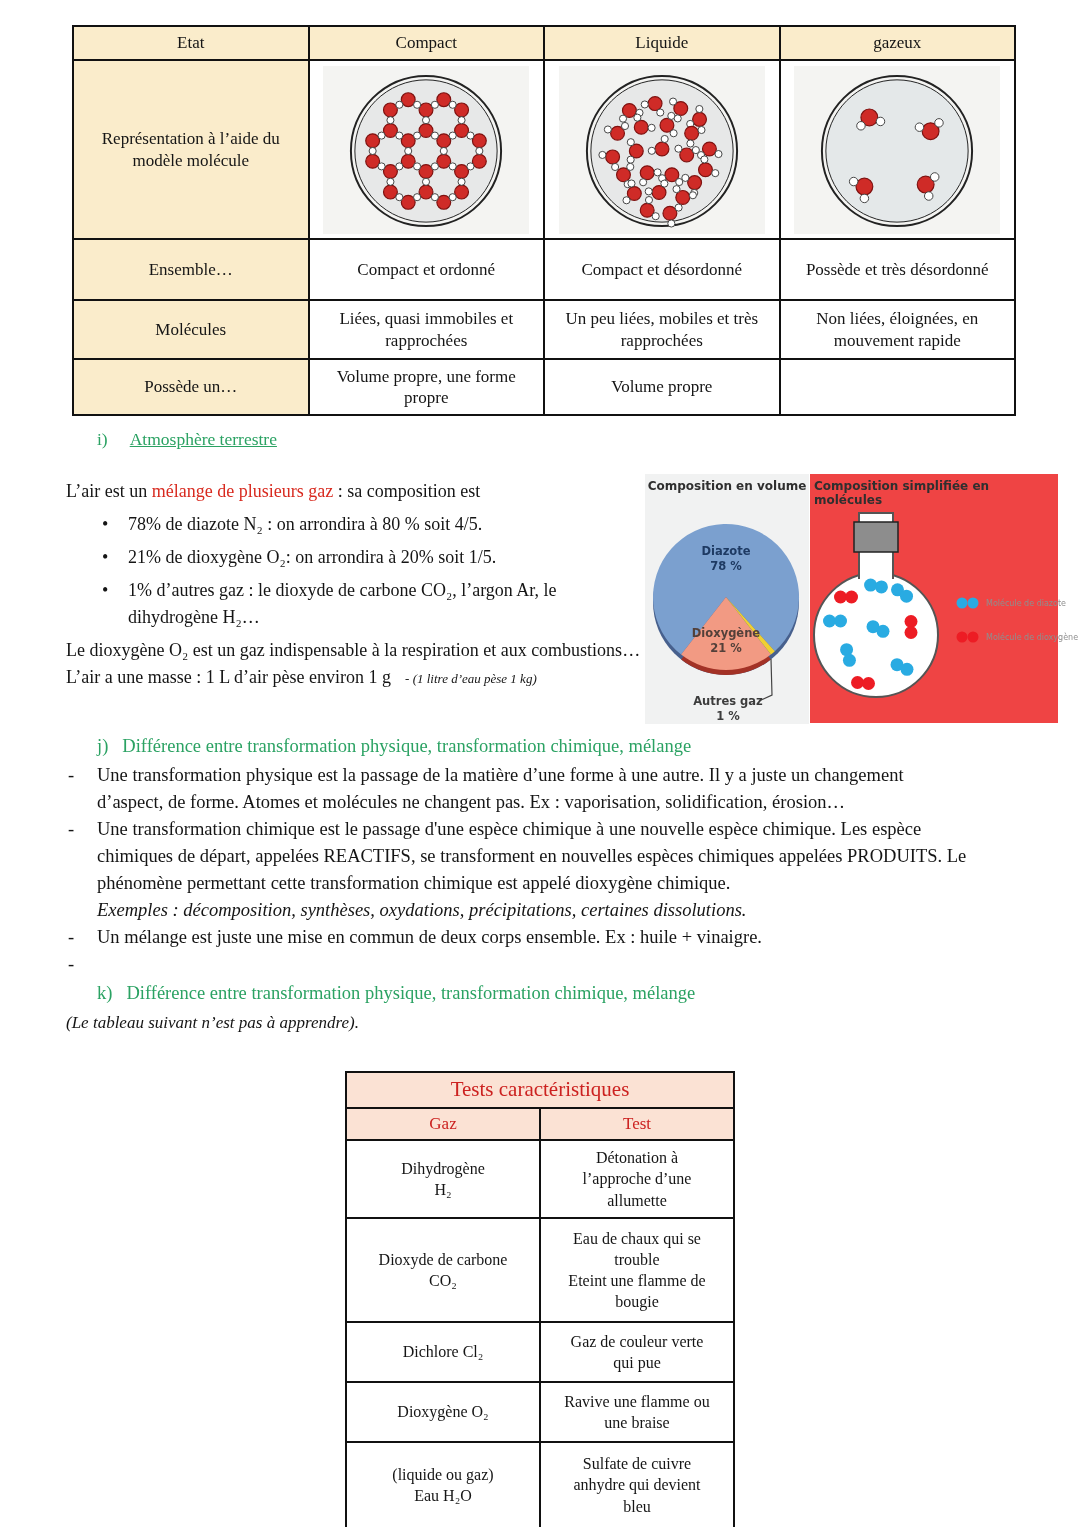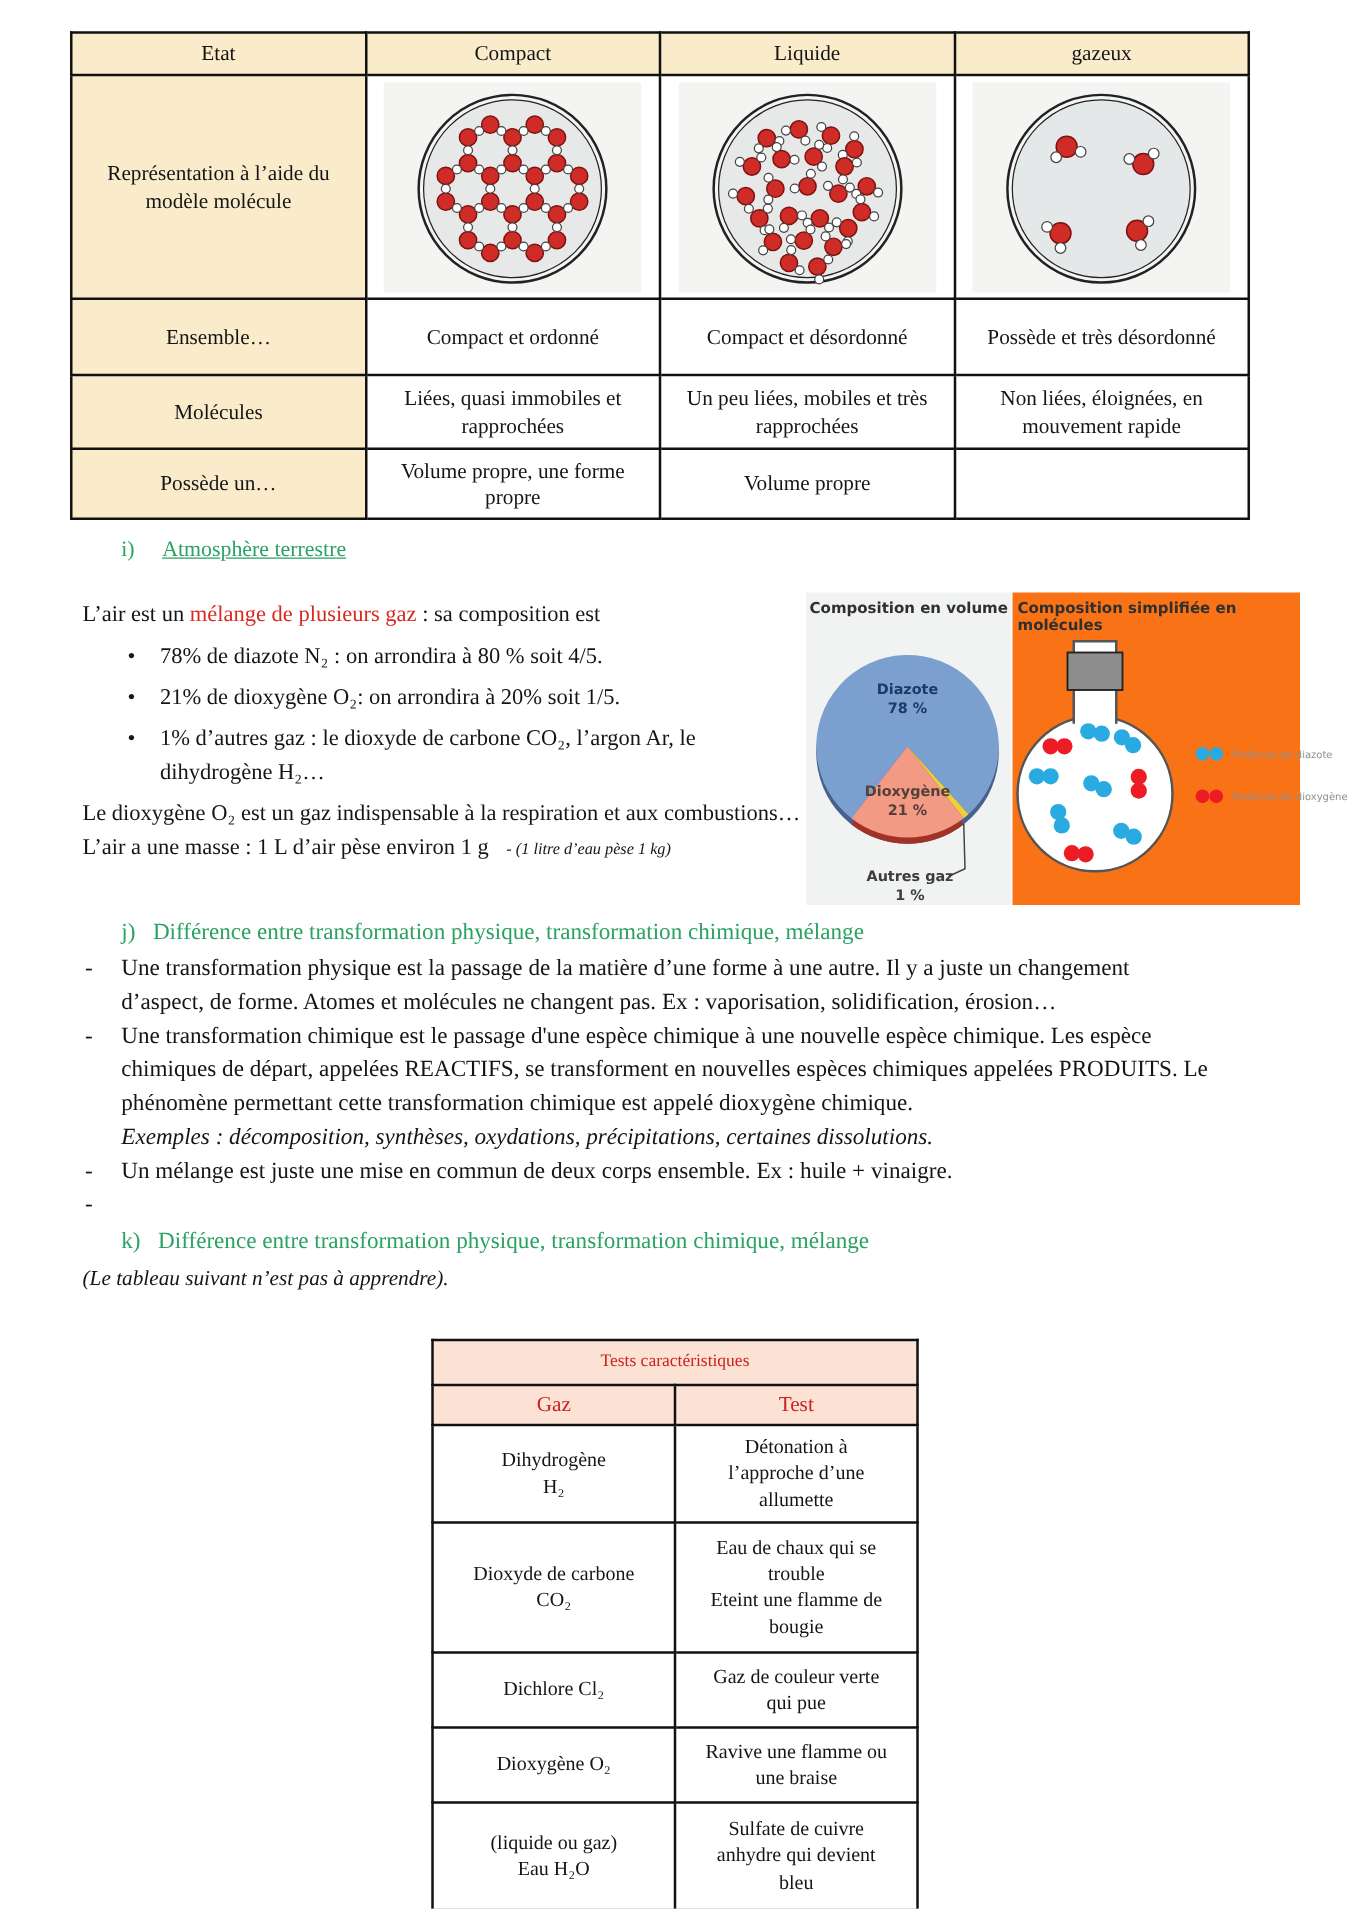--- a/index.html
+++ b/index.html
@@ -1,20 +1,20 @@
 <!DOCTYPE html>
 <html><head>
 <meta charset="utf-8">
 <style>
   html,body{margin:0;padding:0;background:#fff;}
   .page{position:relative;width:1080px;height:1527px;background:#ffffff;
         font-family:"Liberation Serif","DejaVu Serif",serif;color:#151515;overflow:hidden;}
 
   
-  table.states{position:absolute;left:56px;top:25px;width:944px;border-collapse:collapse;table-layout:fixed;}
+  table.states{position:absolute;left:72px;top:25px;width:944px;border-collapse:collapse;table-layout:fixed;}
   table.states th, table.states td{border:2px solid #111;font-size:17px;font-weight:normal;
         text-align:center;vertical-align:middle;padding:2px 6px;line-height:1.25;}
   table.states .hdr th{background:#faeccb;height:28px;}
   table.states td.lbl{background:#faeccb;}
   tr.r-repr td{height:173px;}
   tr.r-ens td{height:55px;}
   tr.r-mol td{height:53px;}
   tr.r-pos td{height:50px;}
   .dishbox{width:206px;height:168px;background:#f4f4f2;margin:0 auto;display:flex;align-items:center;justify-content:center;}
 
@@ -32,41 +32,41 @@
   .small-note{font-size:13px;font-style:italic;margin-left:14px;}
 
   
   .pie-panel{position:absolute;left:645px;top:474px;width:164px;height:250px;background:#f1f2f2;}
   .panel-title{font-family:"DejaVu Sans","Liberation Sans",sans-serif;font-weight:bold;
         font-size:12px;color:#2f2f2f;text-align:center;padding-top:5px;}
   .pie-panel svg{display:block;margin:0 auto;}
   .pie-label{font-family:"DejaVu Sans","Liberation Sans",sans-serif;font-weight:bold;font-size:11.5px;}
 
   
-  .flask-panel{position:absolute;left:810px;top:474px;width:230px;background:#f97316;}
+  .flask-panel{position:absolute;left:810px;top:474px;width:248px;background:#ef4444;}
   .flask-panel .panel-title{text-align:left;padding-left:4px;}
   .legend-label{font-family:"DejaVu Sans","Liberation Sans",sans-serif;font-size:8px;fill:#8f8f8f;}
 
   
   .flow{position:absolute;left:66px;top:731px;width:908px;font-size:18.5px;line-height:27px;}
   .flow .g-head2{position:relative;color:#2ba263;padding-left:31px;margin:2px 0 2px 0;}
   .flow .g-head2 .idx{margin-right:14px;}
   .flow .g-head2 .ttl{}
   .ditem{position:relative;padding-left:31px;}
   .ditem::before{content:"-";position:absolute;left:2px;top:0;}
   .ditem.empty{height:27px;}
   .b{font-weight:normal;}
   .example{font-style:italic;}
   .k-note{font-style:italic;font-size:17px;}
 
   
   table.tests{position:absolute;left:345px;top:1071px;width:390px;border-collapse:collapse;table-layout:fixed;}
   table.tests th, table.tests td{border:2px solid #111;font-size:16px;font-weight:normal;
         text-align:center;vertical-align:middle;padding:3px 6px;line-height:1.32;}
-  table.tests .t-title{background:#fbe2d4;color:#cc2220;font-size:14px;height:28px;}
+  table.tests .t-title{background:#fbe2d4;color:#cc2220;font-size:21px;height:28px;}
   table.tests .t-hdr th{background:#fbe2d4;color:#cc2220;font-size:17px;height:24px;}
   table.tests td{white-space:pre-line;background:#fff;}
   tr.tr-h2 td{height:70px;} tr.tr-co2 td{height:96px;} tr.tr-cl2 td{height:52px;}
   tr.tr-o2 td{height:52px;} tr.tr-h2o td{height:78px;}
 </style>
 </head>
 <body>
 
 <div class="page">
 

